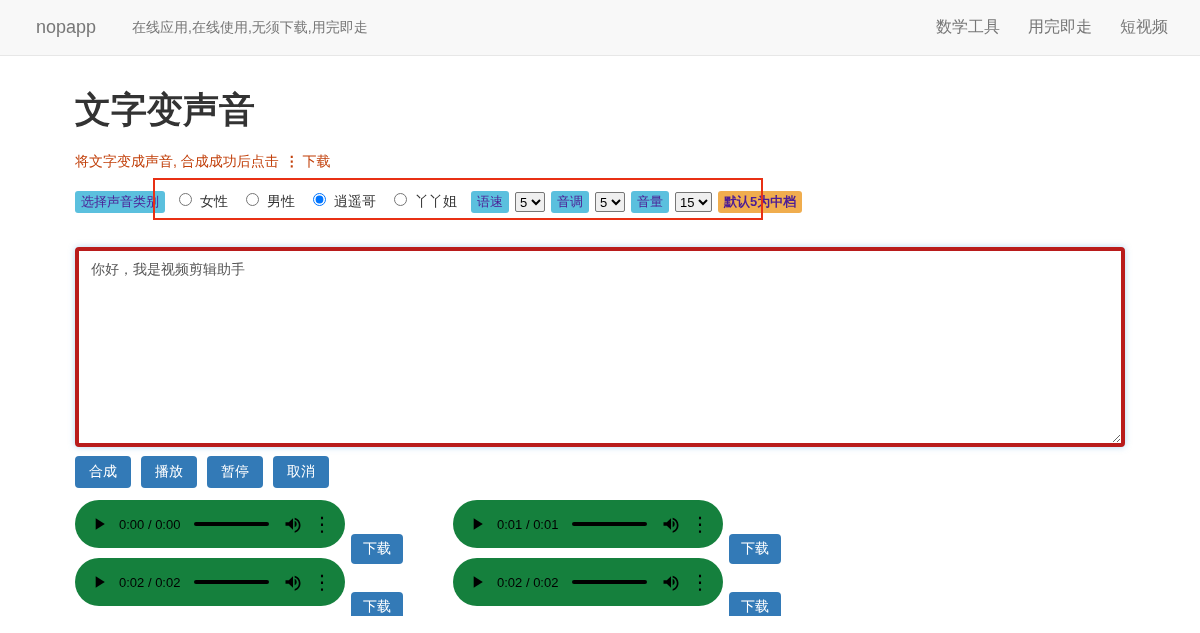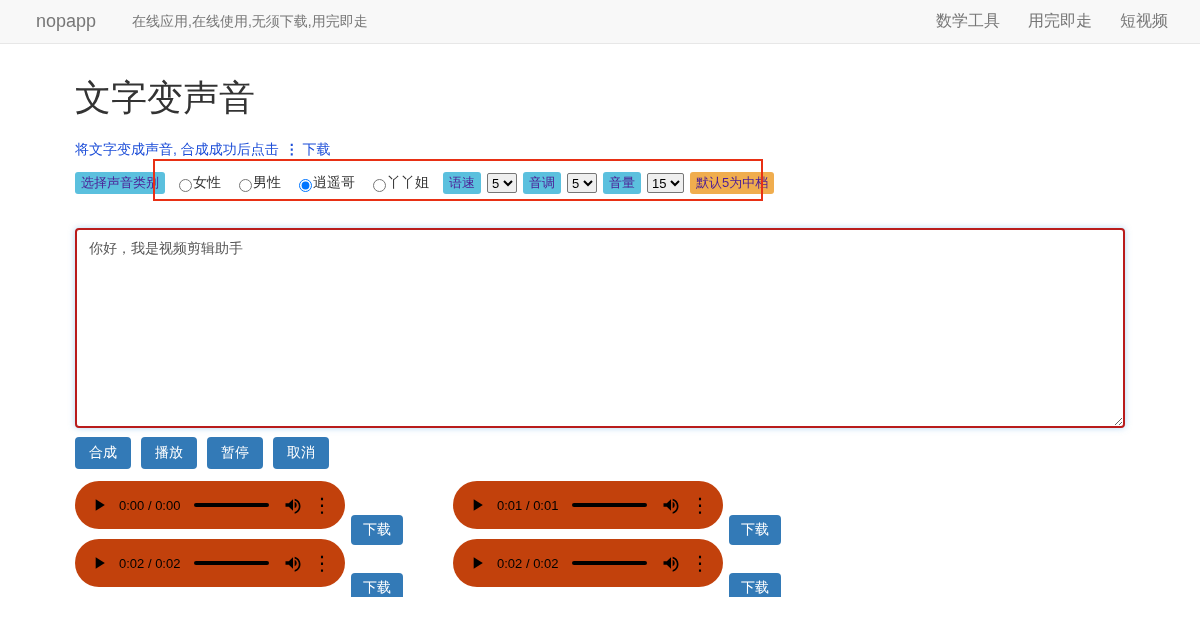--- a/index.html
+++ b/index.html
@@ -6,21 +6,21 @@
   body {
     margin: 0;
     font-family: "Helvetica Neue", Helvetica, "PingFang SC", "Hiragino Sans GB", "Microsoft YaHei", Arial, sans-serif;
     background: #fff;
     color: #333;
     font-size: 14px;
   }
   .navbar {
     background: #f8f8f8;
     border-bottom: 1px solid #e7e7e7;
-    height: 44px;
+    height: 56px;
     display: flex;
     align-items: center;
     padding: 0 18px;
   }
   .navbar .brand {
     font-size: 18px;
     color: #777;
     padding: 0 18px;
   }
   .navbar .tagline {
@@ -34,28 +34,28 @@
     padding: 0 14px;
     font-size: 16px;
     cursor: pointer;
   }
   .container {
     width: 1080px;
     margin: 0 auto;
     padding: 0 15px;
   }
   h1 {
-    font-weight: 400;
+    font-weight: 700;
     font-size: 36px;
     margin: 30px 0 10px;
     color: #333;
   }
   .subtitle {
-    margin: 18px 0 13px;
-    color: #1d4ed8;
+    margin: 18px 0 20px;
+    color: #c2410c;
   }
   .subtitle .dots {
     display: inline-block;
     letter-spacing: -2px;
     font-weight: bold;
     padding: 0 2px;
   }
   .option-row {
     display: flex;
     align-items: center;
@@ -67,30 +67,31 @@
     display: inline-block;
     background: #5bc0de;
     color: #4c1d95;
     padding: 2px 6px;
     border-radius: 3px;
     font-size: 13px;
     line-height: 18px;
   }
   .label-warn {
     background: #f0ad4e;
+    font-weight: bold;
   }
   .radio-group {
     display: flex;
     align-items: center;
     gap: 2px;
   }
   .radio-item {
     display: flex;
-    align-items: flex-end;
-    gap: 1px;
+    align-items: flex-start;
+    gap: 8px;
     margin: 0 8px;
     color: #333;
   }
   .radio-item input[type="radio"] { margin: 0; accent-color:#0075ff; }
   select {
     border: 1px solid #767676;
     background: #efefef;
     font-size: 13px;
     height: 20px;
     border-radius: 2px;
@@ -100,21 +101,21 @@
     border: 2px solid #e83014;
     pointer-events: none;
     left: 78px;
     top: -13px;
     width: 610px;
     height: 42px;
   }
   textarea.main-input {
     width: 100%;
     height: 200px;
-    border: 2px solid #b91c1c;
+    border: 4px solid #b91c1c;
     border-radius: 4px;
     padding: 10px 12px;
     font-size: 14px;
     font-family: inherit;
     color: #555;
     resize: vertical;
     outline: none;
     box-shadow: 0 0 6px rgba(102,175,233,.5);
     margin-top: 22px;
   }
@@ -138,21 +139,21 @@
     flex-wrap: wrap;
     gap: 0;
   }
   .audio-block {
     display: flex;
     align-items: flex-end;
     margin-right: 50px;
     margin-bottom: 10px;
   }
   .audio-player {
-    background: #c2410c;
+    background: #15803d;
     border-radius: 28px;
     height: 48px;
     width: 270px;
     display: flex;
     align-items: center;
     padding: 0 14px;
     gap: 10px;
     color: #202124;
   }
   .play-icon, .vol-icon, .more-icon {

